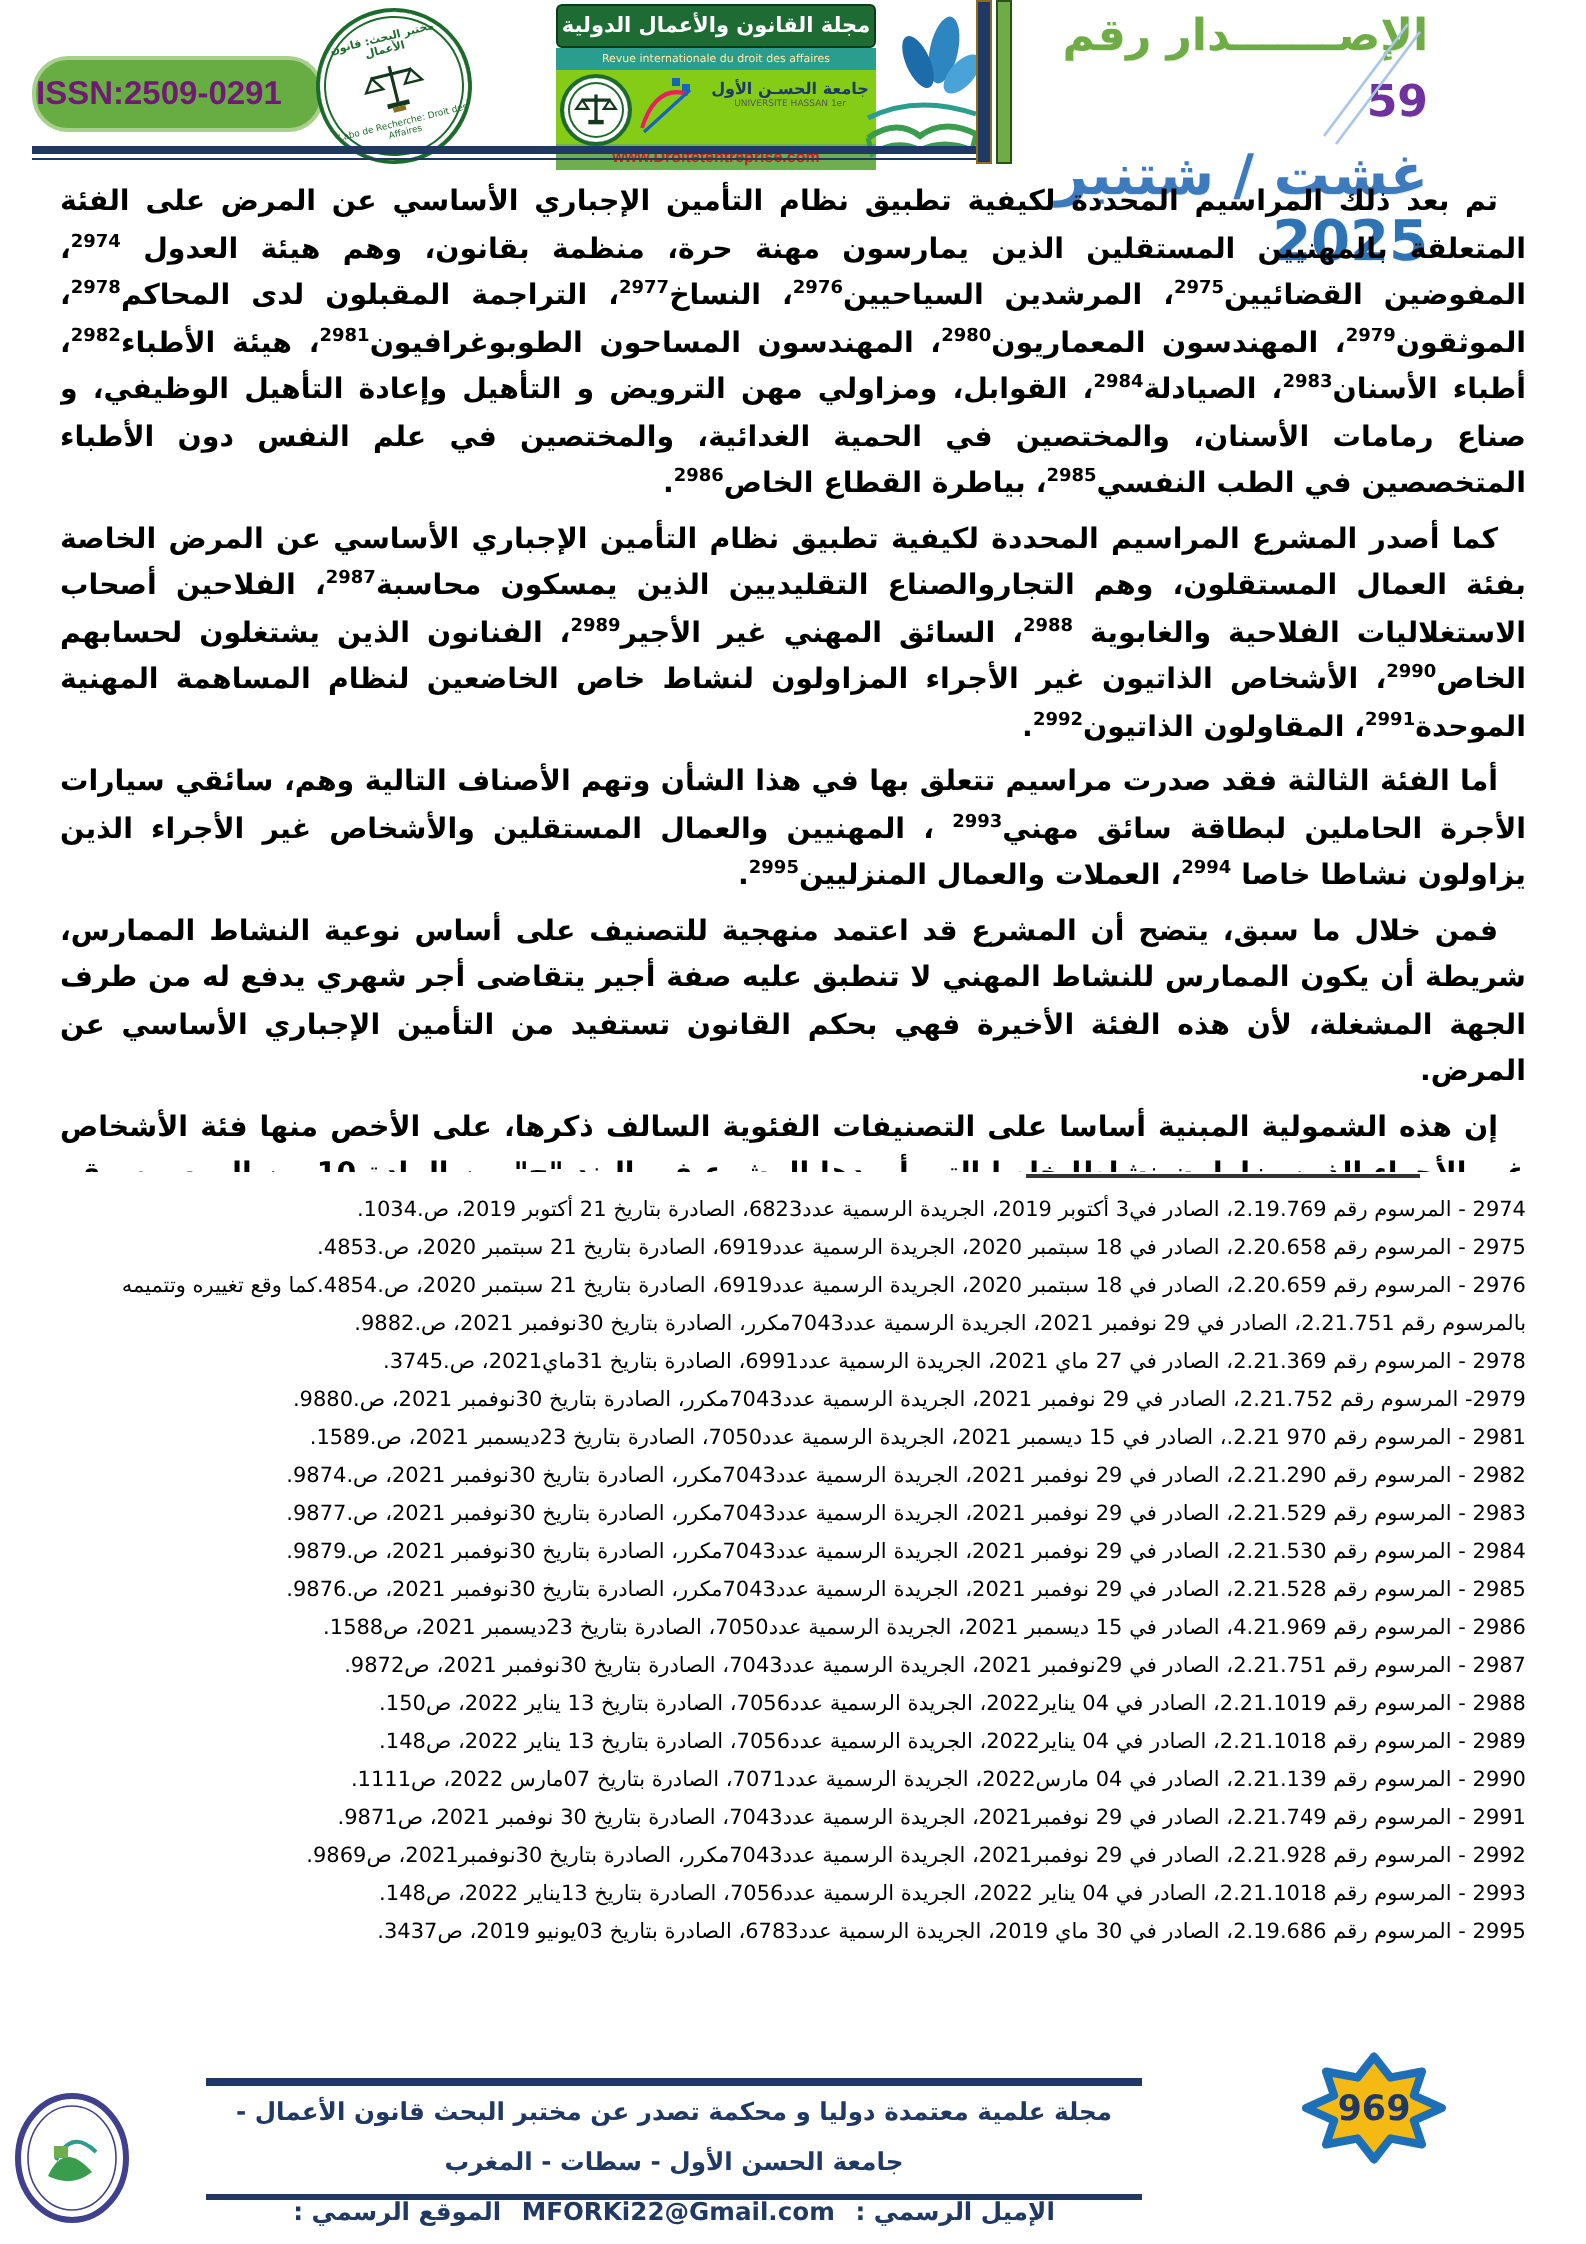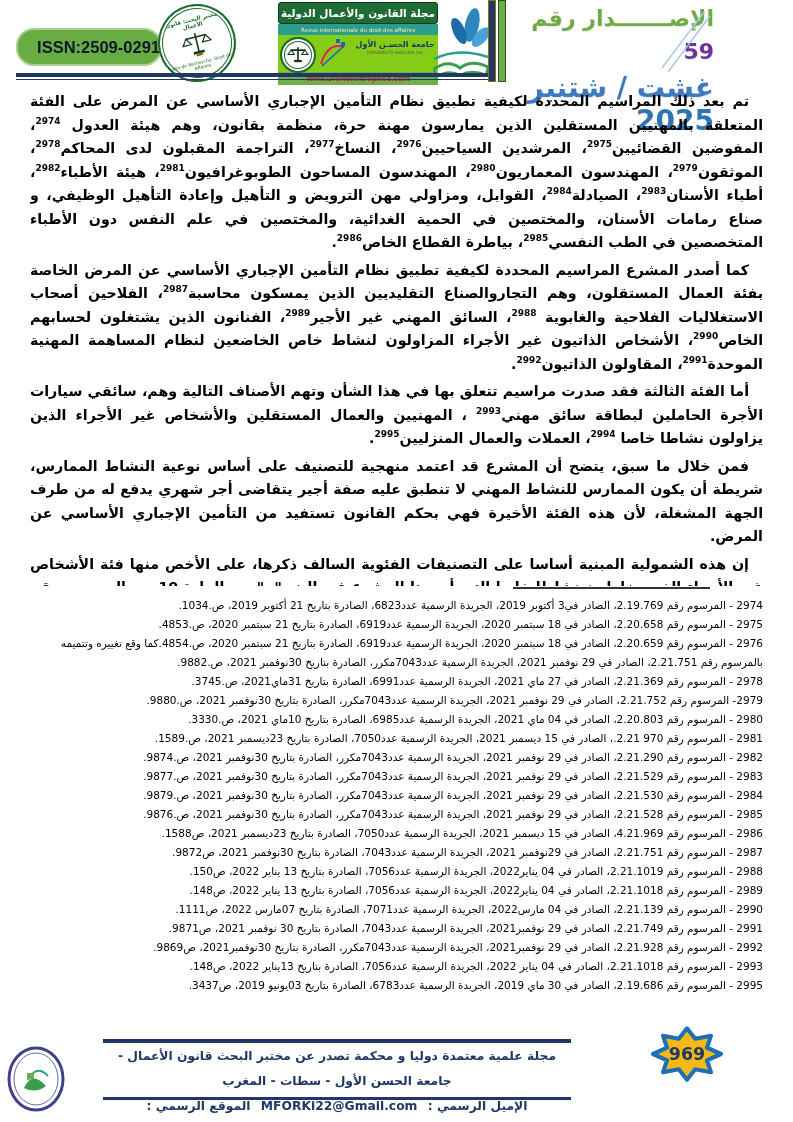--- a/index.html
+++ b/index.html
@@ -2,22 +2,22 @@
 <html lang="ar"><head>
 <meta charset="utf-8">
 <style>
   html,body{margin:0;padding:0;background:#ffffff;}
   body{width:793px;height:1122px;position:relative;overflow:hidden;
        font-family:"DejaVu Sans",sans-serif;}
   .abs{position:absolute;}
 
   
   .issn-pill{left:16px;top:28px;width:142px;height:34px;background:#68ac44;
-    border:2px solid #a8d08d;border-radius:18px;display:flex;align-items:center;justify-content:flex-end;
-    color:#0f172a;font-weight:bold;font-size:16.5px;font-family:"Liberation Sans",sans-serif;}
+    border:2px solid #a8d08d;border-radius:18px;display:flex;align-items:center;justify-content:flex-start;
+    color:#701a75;font-weight:bold;font-size:16.5px;font-family:"Liberation Sans",sans-serif;}
   .seal{border-radius:50%;background:#fff;border:2px solid #1d6b2c;box-shadow:inset 0 0 0 2px #fff, inset 0 0 0 3px #1d6b2c;
     display:flex;flex-direction:column;align-items:center;justify-content:center;overflow:hidden;}
   .seal-big{left:158px;top:4px;width:74px;height:74px;transform:rotate(-14deg);}
   .seal-txt{font-size:5.5px;color:#1d6b2c;font-weight:bold;text-align:center;line-height:6px;}
   .seal-txt-lat{font-size:4.5px;color:#1d6b2c;text-align:center;line-height:5px;}
 
   .journal-block{left:278px;top:2px;width:160px;height:82px;}
   .j-banner{height:20px;background:#1e6b34;border:1px solid #0e3a1c;border-radius:3px;
     color:#fff;font-size:10.5px;font-weight:bold;display:flex;align-items:center;justify-content:center;}
   .j-fr{height:11px;background:#2a9d8f;color:#ffe9a8;font-size:5.5px;display:flex;align-items:center;justify-content:center;}
@@ -148,21 +148,20 @@
   </div>
 
 <div class="abs fn-sep"></div>
 
 <div class="abs footnotes" dir="rtl">
     <div class="footnote">2974 - المرسوم رقم 2.19.769، الصادر في3 أكتوبر 2019، الجريدة الرسمية عدد6823، الصادرة بتاريخ 21 أكتوبر 2019، ص.1034.</div>
     <div class="footnote">2975 - المرسوم رقم 2.20.658، الصادر في 18 سبتمبر 2020، الجريدة الرسمية عدد6919، الصادرة بتاريخ 21 سبتمبر 2020، ص.4853.</div>
     <div class="footnote">2976 - المرسوم رقم 2.20.659، الصادر في 18 سبتمبر 2020، الجريدة الرسمية عدد6919، الصادرة بتاريخ 21 سبتمبر 2020، ص.4854.كما وقع تغييره وتتميمه بالمرسوم رقم 2.21.751، الصادر في 29 نوفمبر 2021، الجريدة الرسمية عدد7043مكرر، الصادرة بتاريخ 30نوفمبر 2021، ص.9882.</div>
     <div class="footnote">2978 - المرسوم رقم 2.21.369، الصادر في 27 ماي 2021، الجريدة الرسمية عدد6991، الصادرة بتاريخ 31ماي2021، ص.3745.</div>
     <div class="footnote">2979- المرسوم رقم 2.21.752، الصادر في 29 نوفمبر 2021، الجريدة الرسمية عدد7043مكرر، الصادرة بتاريخ 30نوفمبر 2021، ص.9880.</div>
-    <div class="footnote">2980 - المرسوم رقم 2.20.803، الصادر في 04 ماي 2021، الجريدة الرسمية عدد6985، الصادرة بتاريخ 10ماي 2021، ص.3330.</div>
     <div class="footnote">2981 - المرسوم رقم 970 2.21.، الصادر في 15 ديسمبر 2021، الجريدة الرسمية عدد7050، الصادرة بتاريخ 23ديسمبر 2021، ص.1589.</div>
     <div class="footnote">2982 - المرسوم رقم 2.21.290، الصادر في 29 نوفمبر 2021، الجريدة الرسمية عدد7043مكرر، الصادرة بتاريخ 30نوفمبر 2021، ص.9874.</div>
     <div class="footnote">2983 - المرسوم رقم 2.21.529، الصادر في 29 نوفمبر 2021، الجريدة الرسمية عدد7043مكرر، الصادرة بتاريخ 30نوفمبر 2021، ص.9877.</div>
     <div class="footnote">2984 - المرسوم رقم 2.21.530، الصادر في 29 نوفمبر 2021، الجريدة الرسمية عدد7043مكرر، الصادرة بتاريخ 30نوفمبر 2021، ص.9879.</div>
     <div class="footnote">2985 - المرسوم رقم 2.21.528، الصادر في 29 نوفمبر 2021، الجريدة الرسمية عدد7043مكرر، الصادرة بتاريخ 30نوفمبر 2021، ص.9876.</div>
     <div class="footnote">2986 - المرسوم رقم 4.21.969، الصادر في 15 ديسمبر 2021، الجريدة الرسمية عدد7050، الصادرة بتاريخ 23ديسمبر 2021، ص1588.</div>
     <div class="footnote">2987 - المرسوم رقم  2.21.751، الصادر في 29نوفمبر 2021، الجريدة الرسمية عدد7043، الصادرة بتاريخ 30نوفمبر 2021، ص9872.</div>
     <div class="footnote">2988 - المرسوم رقم  2.21.1019، الصادر في 04 يناير2022، الجريدة الرسمية عدد7056، الصادرة بتاريخ 13 يناير 2022، ص150.</div>
     <div class="footnote">2989 - المرسوم رقم 2.21.1018، الصادر في 04 يناير2022، الجريدة الرسمية عدد7056، الصادرة بتاريخ 13 يناير 2022، ص148.</div>
     <div class="footnote">2990 - المرسوم رقم  2.21.139، الصادر في 04 مارس2022، الجريدة الرسمية عدد7071، الصادرة بتاريخ 07مارس 2022، ص1111.</div>

